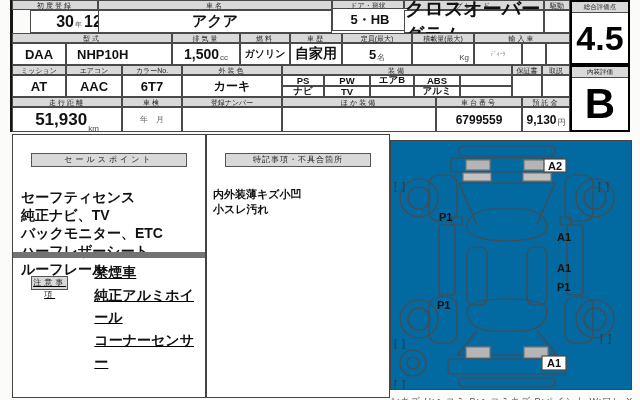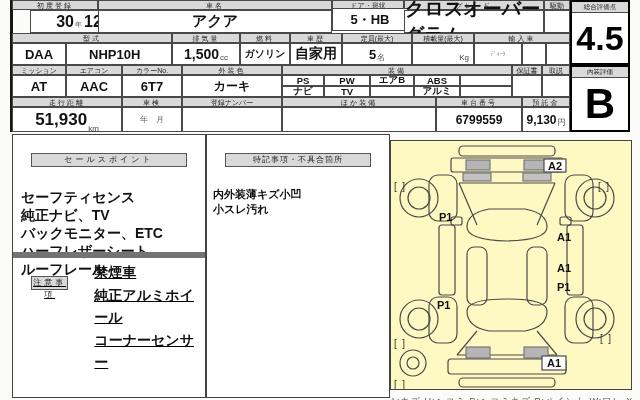--- a/index.html
+++ b/index.html
@@ -59,21 +59,21 @@
 
 <div class="a h" style="left:12px;top:33px;width:160px;height:10px">型式</div>
 <div class="a h" style="left:172px;top:33px;width:68px;height:10px">排気量</div>
 <div class="a h" style="left:240px;top:33px;width:50px;height:10px">燃料</div>
 <div class="a h" style="left:290px;top:33px;width:52px;height:10px">車歴</div>
 <div class="a h t" style="left:342px;top:33px;width:70px;height:10px">定員(最大)</div>
 <div class="a h t" style="left:412px;top:33px;width:62px;height:10px">積載量(最大)</div>
 <div class="a h" style="left:474px;top:33px;width:96px;height:10px">輸入車</div>
 
 <div class="a c" style="left:12px;top:43px;width:54px;height:22px">DAA</div>
-<div class="a c" style="left:66px;top:43px;width:106px;height:22px;justify-content:flex-start;padding-left:22px">NHP10H</div>
+<div class="a c" style="left:66px;top:43px;width:106px;height:22px;justify-content:flex-start;padding-left:10px">NHP10H</div>
 <div class="a c" style="left:172px;top:43px;width:68px;height:22px;font-size:14px">
   <span>1,500</span>
     <span class="unit">cc</span>
 </div>
 <div class="a c" style="left:240px;top:43px;width:50px;height:22px;font-size:10px">ガソリン</div>
 <div class="a c" style="left:290px;top:43px;width:52px;height:22px;font-size:14px">自家用</div>
 <div class="a c" style="left:342px;top:43px;width:70px;height:22px">
   <span>5</span>
     <span class="unit">名</span>
 </div>
@@ -162,21 +162,21 @@
 </div>
 
 <div class="a panel" style="left:206px;top:134px;width:184px;height:264px">
   <div class="pbar" style="letter-spacing:1px">特記事項・不具合箇所</div>
   <div class="pitems mid">
     <div>内外装薄キズ小凹</div>
     <div>小スレ汚れ</div>
   </div>
 </div>
 
-<div class="a" style="left:390px;top:140px;width:242px;height:250px;border:1px solid #444;background:#fef9c3;box-sizing:border-box;">
+<div class="a" style="left:390px;top:140px;width:242px;height:250px;border:1px solid #444;background:#0369a1;box-sizing:border-box;">
   <svg width="240" height="248" viewBox="0 0 240 248">
     <g stroke="#4a4a4a" stroke-width="1.2" fill="none">
       <rect x="68" y="5" width="96" height="10" rx="4"></rect>
       <rect x="60" y="17" width="112" height="14" rx="2"></rect>
       <rect x="75" y="19" width="24" height="10" fill="#b5b5b5" stroke="#777"></rect>
       <rect x="133" y="19" width="24" height="10" fill="#b5b5b5" stroke="#777"></rect>
       <rect x="72" y="32" width="28" height="8" fill="#c2c2c2" stroke="#777"></rect>
       <rect x="132" y="32" width="28" height="8" fill="#c2c2c2" stroke="#777"></rect>
       <path d="M68,42 L164,42"></path>
       <path d="M68,42 L86,84"></path>

